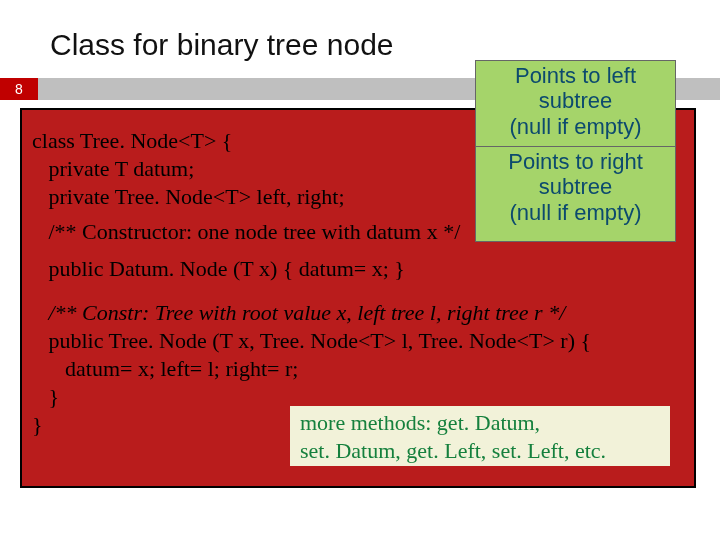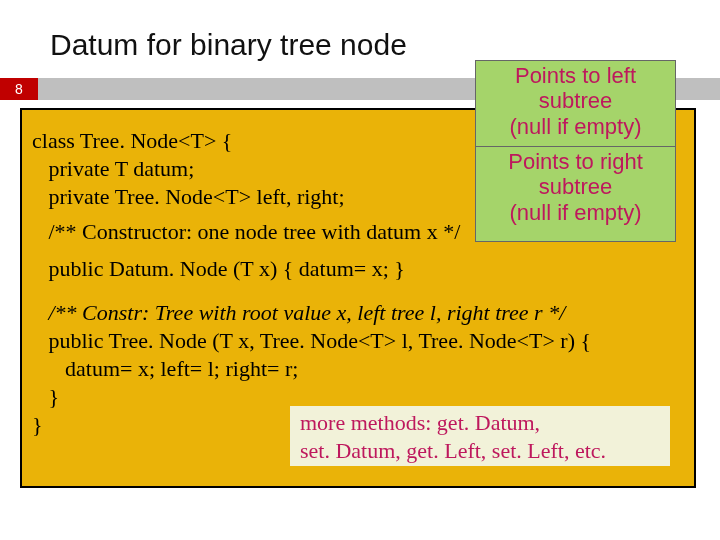--- a/index.html
+++ b/index.html
@@ -46,36 +46,36 @@
     text-align: center;
     line-height: 22px;
   }
   .codebox {
     position: absolute;
     left: 20px;
     top: 108px;
     width: 676px;
     height: 380px;
     border: 2px solid #000;
-    background: #eab308;
+    background: #b91c1c;
     box-sizing: border-box;
   }
   .code-line {
     position: absolute;
     font-size: 22px;
     color: #000;
     white-space: pre;
   }
   .anno {
     position: absolute;
     background: #a5d46a;
     border: 1px solid #666;
     font-family: Arial, sans-serif;
     font-size: 22px;
-    color: #be185d;
+    color: #0c4a6e;
     text-align: center;
     line-height: 1.15;
     padding: 2px 8px 16px 8px;
     box-sizing: border-box;
   }
   .anno1 {
     left: 475px;
     top: 60px;
     width: 201px;
     z-index: 2;
@@ -87,33 +87,33 @@
     z-index: 3;
   }
   .methodsbox {
     position: absolute;
     left: 290px;
     top: 406px;
     width: 380px;
     height: 60px;
     background: #f2f2d9;
     font-size: 22px;
-    color: #be185d;
+    color: #15803d;
     padding: 3px 10px;
     box-sizing: border-box;
     line-height: 1.25;
     z-index: 5;
   }
 </style>
 </head>
 <body>
 
 <div class="slide">
 
-  <div class="title">Datum for binary tree node</div>
+  <div class="title">Class for binary tree node</div>
 
   <div class="pagebar"></div>
   <div class="pagenum">8</div>
 
   <div class="anno anno1">
     <span>Points to left</span><br>
     <span>subtree</span><br>
     <span>(null if empty)</span>
   </div>
 

